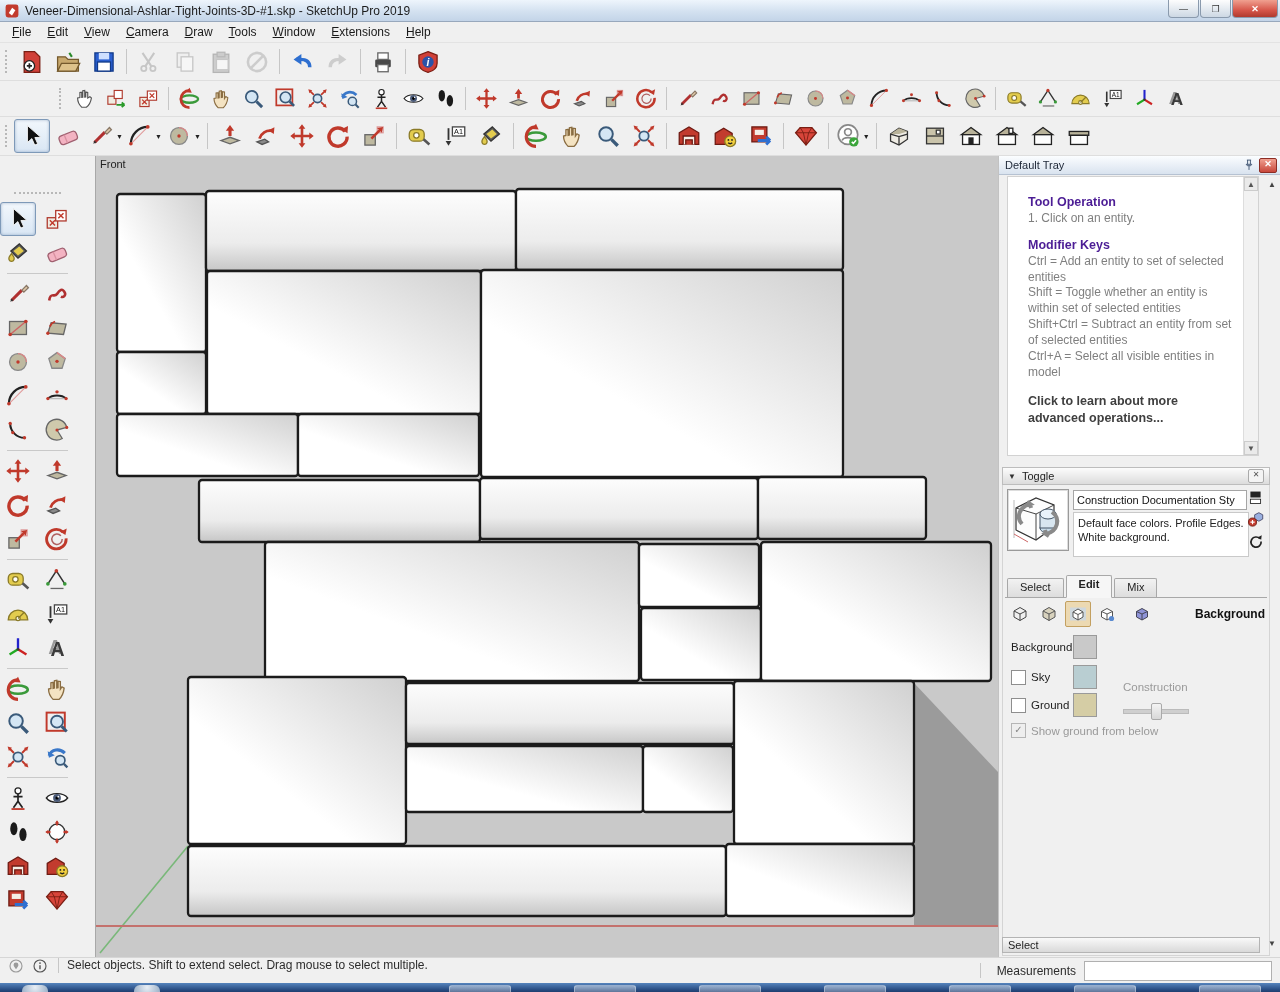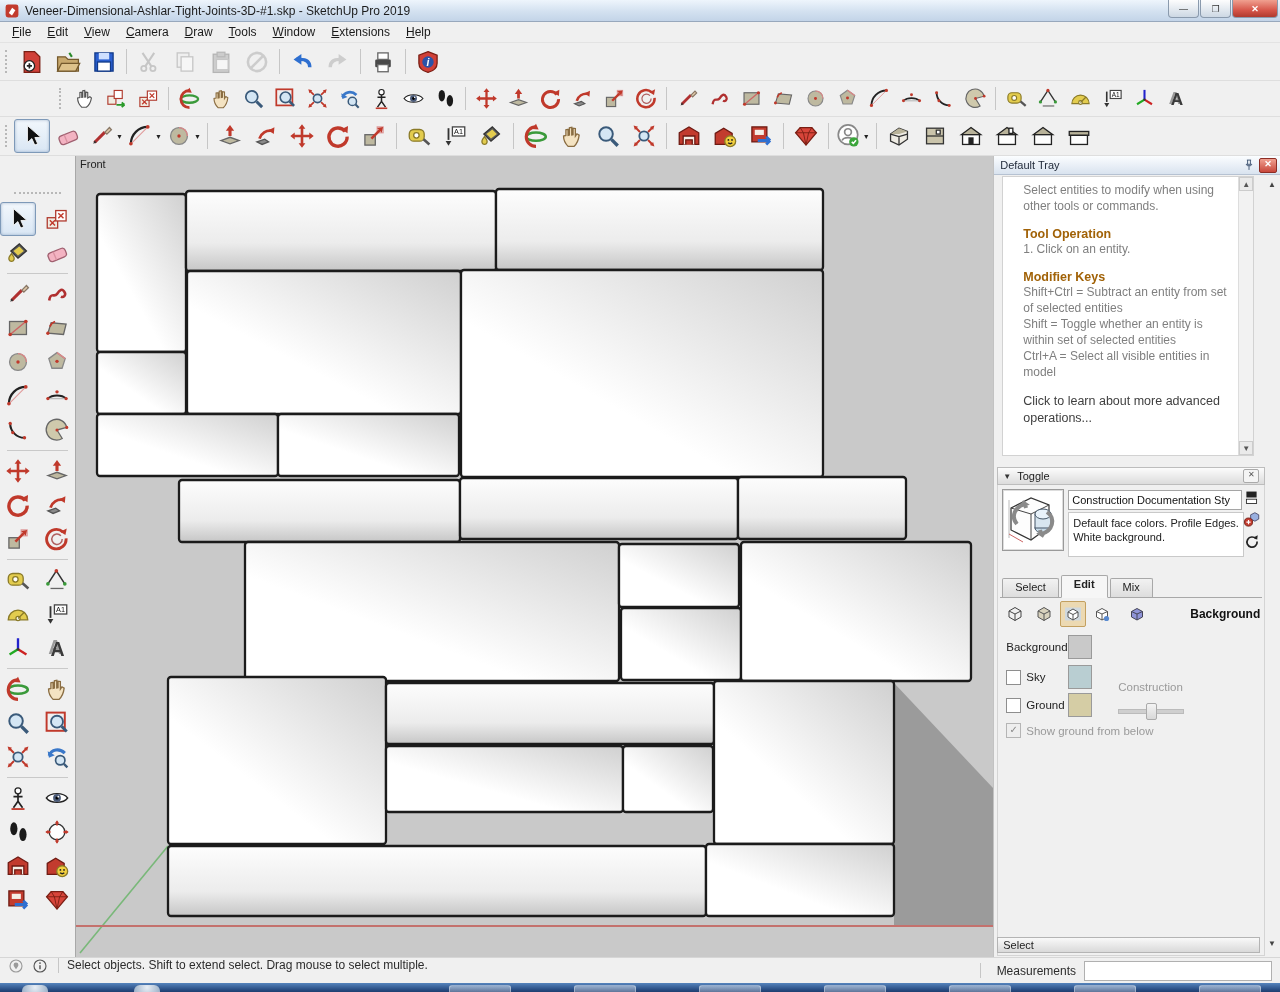--- a/index.html
+++ b/index.html
@@ -29,32 +29,32 @@
   .tbtn.active{border:1px solid #7e99b8;background:linear-gradient(#f2f7fc,#d9e6f4);box-shadow:inset 0 0 3px rgba(90,120,160,.5);}
   .tbtn.disabled{opacity:.4;filter:grayscale(1);}
   .dd{font-size:7px;color:#222;margin-left:2px;}
   
   #main{display:flex;height:801px;}
   #lefttb{width:75px;background:#f0f0f0;box-sizing:border-box;padding-top:36px;}
   .hgrip{height:4px;border-top:2px dotted #b8b8b8;margin:0 14px 4px 14px;}
   .ltrow{display:flex;justify-content:center;gap:3px;height:34px;align-items:center;}
   .ltrow .tbtn{height:32px;min-width:32px;}
   .lsep{height:1px;background:#c9c9c9;margin:3px 7px;}
-  #viewport{position:relative;width:918px;height:801px;background:#5eead4;border-left:1px solid #a8a8a8;overflow:hidden;}
+  #viewport{position:relative;width:918px;height:801px;background:#5eead4;border-left:1px solid #a8a8a8;overflow:hidden;margin-left:20px;}
   .vp-label{position:absolute;top:2px;left:4px;font-size:11px;color:#222;z-index:2;}
   #vpsvg{position:absolute;top:0;left:0;}
   
   #tray{position:relative;width:287px;background:#f0f0f0;border-left:1px solid #c2c2c2;font-size:11px;box-sizing:border-box;}
   .tray-titlebar{height:18px;background:linear-gradient(#fbfdff,#d9e3ef);border-bottom:1px solid #b6c2d2;display:flex;align-items:center;padding:0 3px 0 6px;font-size:11px;color:#1d2636;}
   .tray-titlebar .sp{flex:1;}
   .pin{width:14px;height:14px;}
   .tclose{width:16px;height:13px;margin-left:3px;background:linear-gradient(#f0a090,#c8473b);border:1px solid #8d2d24;border-radius:2px;color:#fff;font-size:9px;line-height:11px;text-align:center;font-weight:bold;}
   .instructor{position:absolute;top:20px;left:8px;width:252px;height:280px;background:#fff;border:1px solid #d2d2d2;box-sizing:border-box;padding:6px 20px 4px 20px;color:#7f7f7f;font-size:12px;line-height:1.32;overflow:hidden;}
-  .instr-h{font-weight:bold;color:#a16207;font-size:12.5px;margin-top:11px;}
-  .instr-link{font-weight:normal;color:#3f3f3f;font-size:12.5px;margin-top:13px;cursor:pointer;}
+  .instr-h{font-weight:bold;color:#4c1d95;font-size:12.5px;margin-top:11px;}
+  .instr-link{font-weight:bold;color:#3f3f3f;font-size:12.5px;margin-top:13px;cursor:pointer;}
   .iscroll{position:absolute;top:0;right:0;width:14px;height:100%;background:#f2f2f2;border-left:1px solid #ddd;}
   .sarrow{position:absolute;left:0;width:14px;height:14px;font-size:8px;color:#555;text-align:center;line-height:14px;background:#eaeaea;border:1px solid #ccc;box-sizing:border-box;}
   .tray-rail{position:absolute;top:22px;bottom:24px;right:1px;width:14px;}
   .tray-rail .sarrow{background:none;border:none;color:#444;}
   
   .styles{position:absolute;top:311px;left:3px;width:268px;}
   .sec-header{height:18px;background:linear-gradient(#fcfcfc,#dcdcdc);border:1px solid #bdbdbd;display:flex;align-items:center;padding:0 5px;box-sizing:border-box;color:#222;}
   .sec-header .tri{font-size:8px;margin-right:6px;color:#333;}
   .sec-header .sp{flex:1;}
   .xbox{width:14px;height:12px;border:1px solid #aaa;background:#f4f4f4;border-radius:2px;font-size:8px;line-height:10px;text-align:center;color:#555;}
@@ -1037,27 +1037,27 @@
         <span>Default Tray</span>
         <span class="sp"></span>
         <svg class="pin" viewBox="0 0 20 20">
             <path d="M7 3h6M8 3v6M12 3v6M6 9h8l-1.5 2h-5z" stroke="#39506e" fill="none" stroke-width="1.3"></path>
             <path d="M10 11v6" stroke="#39506e" stroke-width="1.3"></path>
           </svg>
         <div class="tclose">✕</div>
       </div>
 
       <div class="instructor">
-        <div>Select entities to modify when using other tools or commands.</div>
         <div id="instr-sections">
             <div class="instr-h">Tool Operation</div>
             <div>1. Click on an entity.</div>
             <div class="instr-h">Modifier Keys</div>
+            <div>Ctrl = Add an entity to set of selected entities</div>
+            <div>Shift = Toggle whether an entity is within set of selected entities</div>
             <div>Shift+Ctrl = Subtract an entity from set of selected entities</div>
-            <div>Shift = Toggle whether an entity is within set of selected entities</div>
             <div>Ctrl+A = Select all visible entities in model</div>
           </div>
         <div class="instr-link">Click to learn about more advanced operations...</div>
         <div class="iscroll">
           <div class="sarrow" style="top:0">▲</div>
           <div class="sarrow" style="bottom:0">▼</div>
         </div>
       </div>
 
       <div class="styles">

